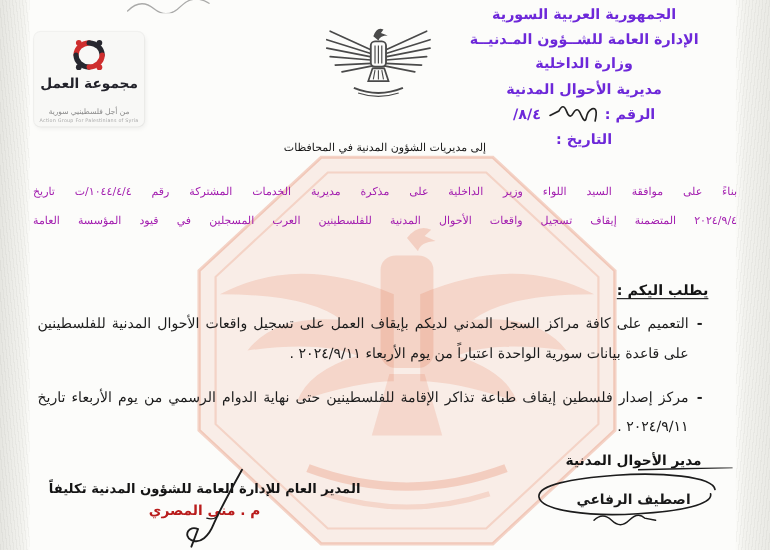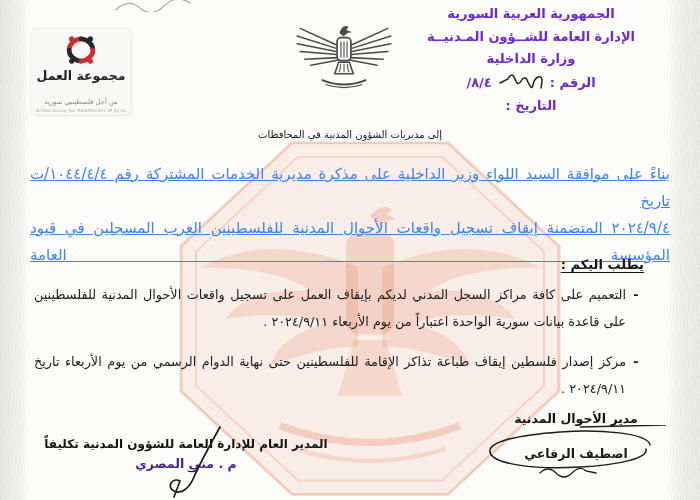--- a/index.html
+++ b/index.html
@@ -40,21 +40,21 @@
   .logo-title{font-weight:bold;font-size:12.5px;color:#23232b;margin-top:1px;}
   .logo-sub{font-size:6.8px;color:#8a8a8a;margin-top:15px;}
   .logo-cap{font-size:4.4px;color:#a9a9a9;margin-top:2px;letter-spacing:.2px;}
 
   
   .subject{position:absolute;top:129px;left:120px;right:120px;text-align:center;
     font-weight:normal;font-size:10px;color:#151515;}
 
   
   .para{position:absolute;top:161px;right:30px;left:30px;direction:rtl;
-    font-size:15px;line-height:27px;color:#3b82f6;font-weight:500;text-decoration:underline;}
+    font-size:10px;line-height:27px;color:#a21caf;font-weight:500;}
   .para .jline{text-align:justify;text-align-last:justify;}
   .para .lline{text-align:right;}
 
   
   .request{position:absolute;top:257px;right:56px;font-weight:bold;font-size:13px;direction:rtl;
     text-decoration:underline;text-underline-offset:3px;color:#141414;}
 
   
   .bullets{position:absolute;top:281px;right:54px;left:34px;direction:rtl;list-style:none;margin:0;padding:0;
     font-size:12.8px;line-height:27px;color:#1c1c1c;}
@@ -63,21 +63,21 @@
   .bullets .btxt{flex:1;text-align:justify;}
 
   
   .sig-right{position:absolute;top:411px;right:34px;width:180px;text-align:center;direction:rtl;}
   .sig-right .stitle{font-weight:bold;font-size:12.5px;color:#141414;}
   .sig-right .sname{font-size:12.5px;font-weight:bold;margin-top:20px;color:#1a1a1a;}
   .sig-oval{position:absolute;top:14px;left:-6px;pointer-events:none;}
 
   .sig-left{position:absolute;top:437px;left:36px;width:300px;text-align:center;direction:rtl;}
   .sig-left .stitle{font-weight:bold;font-size:12px;color:#141414;}
-  .sig-left .sname{font-size:12.5px;font-weight:bold;margin-top:5px;color:#4c1d95;}
+  .sig-left .sname{font-size:12.5px;font-weight:bold;margin-top:5px;color:#b91c1c;}
   .sig-stroke{position:absolute;top:-12px;left:118px;pointer-events:none;}
 </style>
 </head>
 <body>
 
 <div class="page">
 
   <div class="edge left"></div>
   <div class="edge right"></div>
 
@@ -136,20 +136,21 @@
     <path d="M58,58 l-5,15 h24 l-5,-15 z" fill="#fbfbfa" stroke="#4a4a4a" stroke-width="2"></path>
     <path d="M61,60 l-2,11 M65,60 v11 M69,60 l2,11" stroke="#4a4a4a" stroke-width="1.3"></path>
     <path d="M36,81 q29,12 58,0" stroke="#4a4a4a" stroke-width="2.4" fill="none"></path>
     <path d="M41,87 q24,8 48,0" stroke="#4a4a4a" stroke-width="1.5" fill="none"></path>
   </svg>
 
   <div class="letterhead" dir="rtl">
     <div>الجمهورية العربية السورية</div>
     <div>الإدارة العامة للشــؤون المـدنيــة</div>
     <div>وزارة الداخلية</div>
+    <div>مديرية الأحوال المدنية</div>
     <div class="numline">
       <span>الرقم :</span>
       <svg class="scribble" width="48" height="20" viewBox="0 0 48 20">
         <path d="M44,15 q3,-13 -3,-11 q-4,2 -5,8 q-1,6 -5,-3 q-3,-8 -7,-1 q-3,6 -6,-2 q-3,-8 -7,0 l-8,4" fill="none" stroke="#222" stroke-width="1.5" stroke-linecap="round"></path>
       </svg>
       <span>٨/٤/</span>
     </div>
     <div>التاريخ :</div>
   </div>
 

